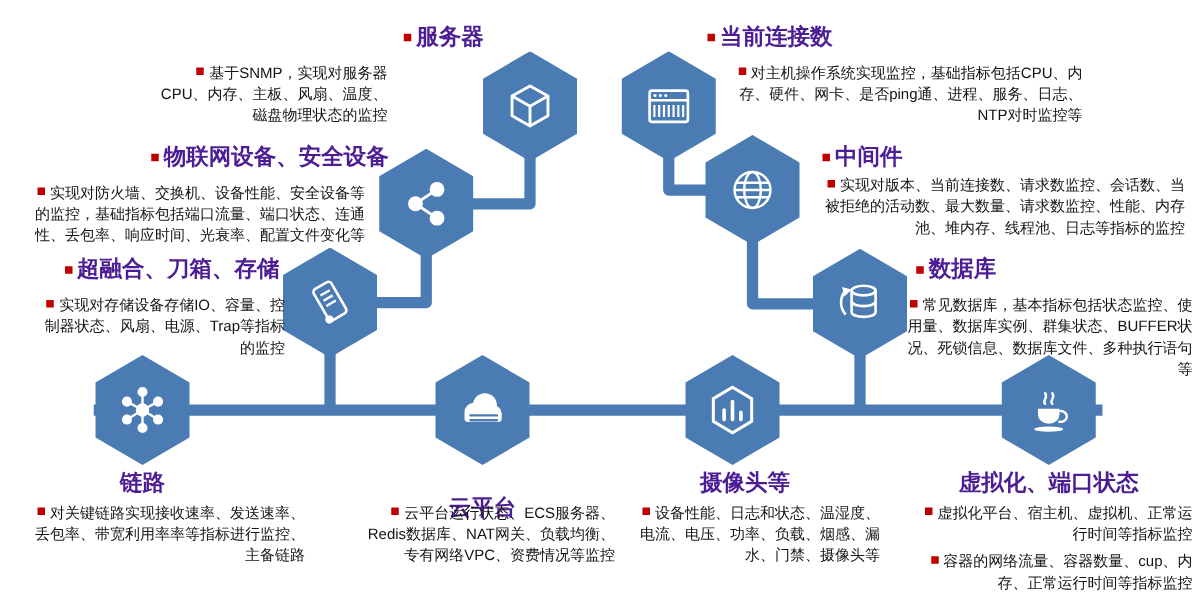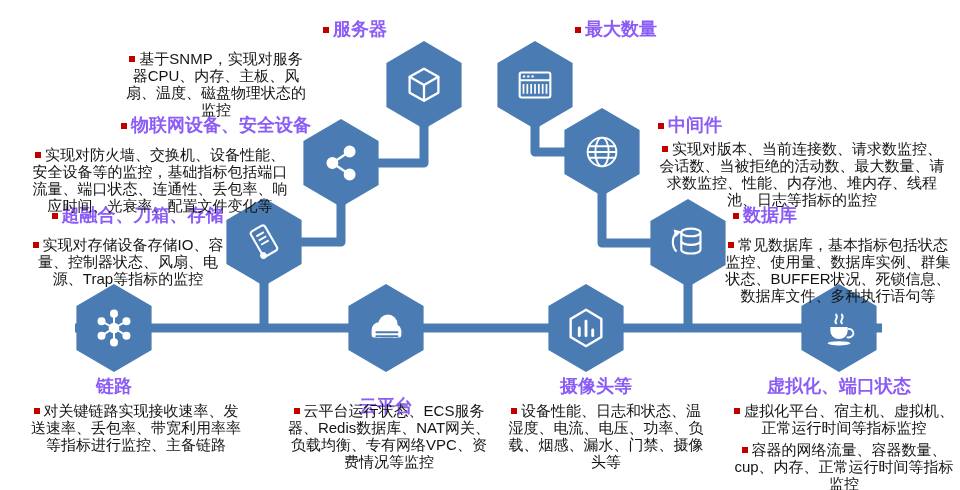--- a/index.html
+++ b/index.html
@@ -5,22 +5,22 @@
   *{box-sizing:border-box;margin:0;padding:0}
   html,body{background:#fff}
   .canvas{position:relative;width:960px;height:490px;background:#fff;overflow:hidden;
           font-family:"Liberation Sans","DejaVu Sans",sans-serif;color:#141414}
   .connectors{position:absolute;left:0;top:0;z-index:1}
   .connectors path{stroke:var(--node-blue,#4a7cb3);stroke-width:9;fill:none;stroke-linejoin:round}
   .hex{position:absolute;width:80px;height:88px;z-index:2;display:flex;align-items:center;justify-content:center;
        background:var(--node-blue,#4a7cb3);
        clip-path:polygon(50% 0%,97% 25%,97% 75%,50% 100%,3% 75%,3% 25%)}
   .hex svg{width:46px;height:46px}
-  .title{position:absolute;z-index:3;font-weight:700;color:#8b5cf6;font-size:18px;text-align:center;white-space:nowrap}
-  .desc{position:absolute;z-index:3;font-size:15px;line-height:17px;color:var(--text-dark,#141414);text-align:center}
+  .title{position:absolute;z-index:3;font-weight:700;color:#4c1d95;font-size:18px;text-align:center;white-space:nowrap}
+  .desc{position:absolute;z-index:3;font-size:12px;line-height:17px;color:var(--text-dark,#141414);text-align:right}
   .rb{display:inline-block;width:6px;height:6px;background:var(--bullet-red,#c00000);margin-right:4px;vertical-align:2px}
 </style>
 </head>
 <body>
 
 <div class="canvas">
 
   <svg class="connectors" width="960" height="490">
     <path d="M75,328 H882"></path>
     <path d="M424,90 V163 H341 V242 H264 V328"></path>
@@ -162,21 +162,21 @@
       </g>
       <ellipse cx="24" cy="40" rx="12" ry="2.2" fill="#fff"></ellipse>
     </svg>
   </div>
 
   <div class="title" style="left:300px;top:17px;width:110px">
     <span class="rb"></span><span>服务器</span>
   </div>
 
   <div class="title" style="left:556px;top:17px;width:120px">
-    <span class="rb"></span><span>最大数量</span>
+    <span class="rb"></span><span>当前连接数</span>
   </div>
 
   <div class="title" style="left:112px;top:113px;width:208px">
     <span class="rb"></span><span>物联网设备、安全设备</span>
   </div>
 
   <div class="title" style="left:645px;top:113px;width:90px">
     <span class="rb"></span><span>中间件</span>
   </div>
 
@@ -201,20 +201,23 @@
   </div>
 
   <div class="title" style="left:760px;top:374px;width:158px">
     <span>虚拟化、端口状态</span>
   </div>
 
   <div class="desc" style="left:122px;top:50px;width:188px">
     <span class="rb"></span><span>基于SNMP，实现对服务器CPU、内存、主板、风扇、温度、磁盘物理状态的监控</span>
   </div>
 
+  <div class="desc" style="left:574px;top:50px;width:292px">
+    <span class="rb"></span><span>对主机操作系统实现监控，基础指标包括CPU、内存、硬件、网卡、是否ping通、进程、服务、日志、NTP对时监控等</span>
+  </div>
 
   <div class="desc" style="left:28px;top:146px;width:264px">
     <span class="rb"></span><span>实现对防火墙、交换机、设备性能、安全设备等的监控，基础指标包括端口流量、端口状态、连通性、丢包率、响应时间、光衰率、配置文件变化等</span>
   </div>
 
   <div class="desc" style="left:656px;top:140px;width:292px">
     <span class="rb"></span><span>实现对版本、当前连接数、请求数监控、会话数、当被拒绝的活动数、最大数量、请求数监控、性能、内存池、堆内存、线程池、日志等指标的监控</span>
   </div>
 
   <div class="desc" style="left:722px;top:236px;width:232px">

